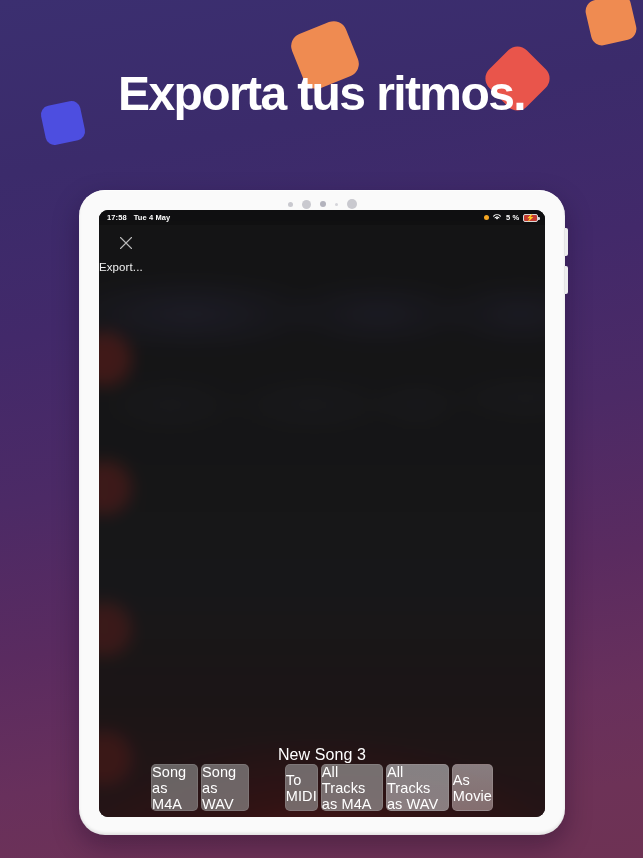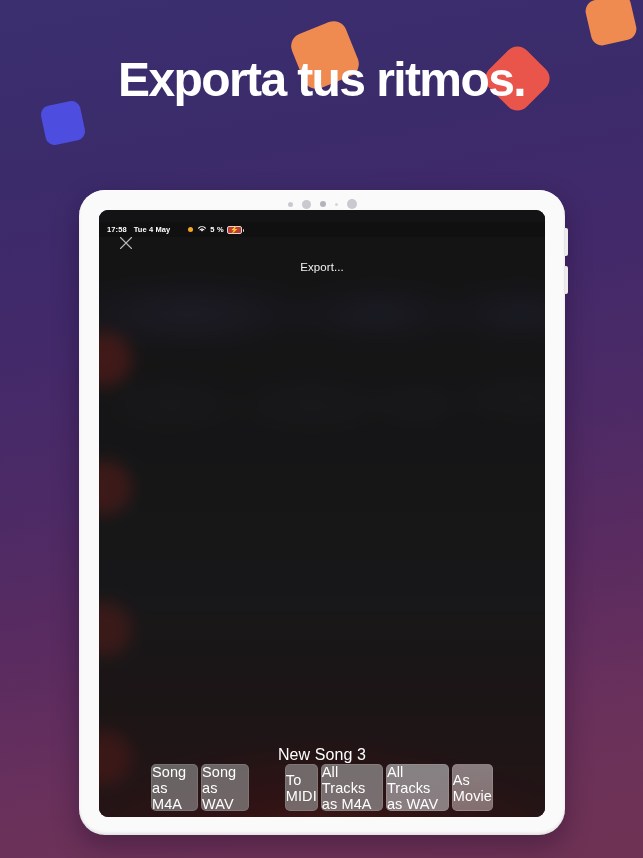--- a/index.html
+++ b/index.html
@@ -55,21 +55,21 @@
     top: 103px; left: 43px;
     width: 40px; height: 40px;
     background: #4d4ee0;
     border-radius: 9px;
     transform: rotate(-12deg);
   }
 
   
   .headline {
     position: absolute;
-    top: 56px;
+    top: 70px;
     left: 0;
     width: 643px;
     text-align: center;
     color: #ffffff;
     font-size: 48px;
     font-weight: bold;
     letter-spacing: -1.6px;
     line-height: 1;
     white-space: nowrap;
   }
@@ -158,25 +158,26 @@
   }
   .bg-dim {
     position: absolute;
     inset: 0;
     background: rgba(0,0,0,0.34);
   }
 
   
   .statusbar {
     position: absolute;
-    top: 12px; left: 0;
+    top: 0; left: 0;
     width: 446px;
     height: 15px;
     display: flex;
     align-items: center;
+    justify-content: space-between;
     padding: 0 7px 0 8px;
     color: #ffffff;
     font-size: 7.5px;
     z-index: 5;
     background: rgba(0,0,0,0.18);
     gap: 18px;
   }
   .sb-left { display: flex; align-items: baseline; gap: 7px; }
   .sb-time { font-weight: bold; letter-spacing: 0.1px; }
   .sb-date { font-weight: bold; letter-spacing: 0.1px; }
@@ -213,21 +214,20 @@
   }
   .close-btn {
     position: absolute;
     left: 16px;
     width: 22px; height: 22px;
     display: flex; align-items: center; justify-content: center;
     cursor: pointer;
   }
   .nav-title {
     width: 100%;
-    text-align: center;
     color: #f0f0f0;
     font-size: 11.5px;
     letter-spacing: 0.1px;
     margin-top: 48px;
   }
 
   
   .sheet {
     position: absolute;
     left: 0; bottom: 0;

